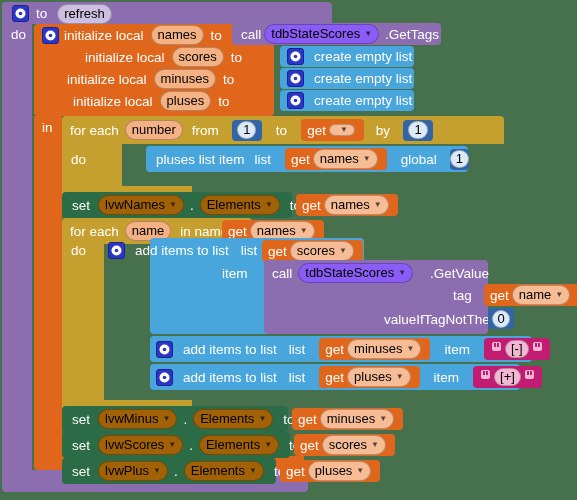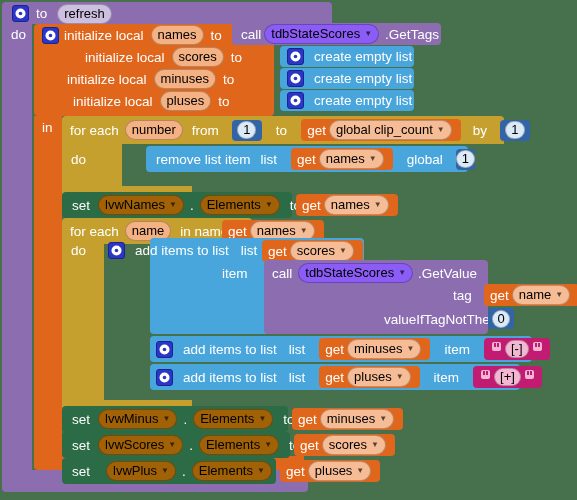--- a/index.html
+++ b/index.html
@@ -184,34 +184,33 @@
     <span class="lbl">for each</span>
     <span class="field f-control" style="margin-left:6px;">number</span>
     <span class="lbl" style="margin-left:6px;">from</span>
     <span class="blk c-num" style="position:relative;left:0;top:0;margin-left:13px;width:30px;height:21px;border-radius:4px;display:flex;align-items:center;justify-content:center;">
       <span class="field f-num" style="margin:0;padding:0 5px;">1</span>
     </span>
     <span class="lbl" style="margin-left:14px;">to</span>
     <span class="blk c-get row" style="position:relative;left:0;top:0;margin-left:14px;height:22px;border-radius:4px;padding:0 6px;">
       <span class="lbl">get</span>
       <span class="field f-get">
-        <span>global clip_count</span>
         <span class="caret">▼</span>
       </span>
     </span>
     <span class="lbl" style="margin-left:12px;">by</span>
     <span class="blk c-num" style="position:relative;left:0;top:0;margin-left:13px;width:30px;height:21px;border-radius:4px;display:flex;align-items:center;justify-content:center;">
       <span class="field f-num" style="margin:0;padding:0 5px;">1</span>
     </span>
   </div>
 
   <div class="blk lbl" style="left:71px;top:152px;">do</div>
 
   <div class="blk c-list row" style="left:98px;top:146px;width:322px;height:26px;border-radius:4px;padding-left:10px;">
-    <span class="lbl">remove list item</span>
+    <span class="lbl">pluses list item</span>
     <span class="lbl" style="margin-left:10px;">list</span>
     <span class="blk c-get row" style="position:relative;left:0;top:0;margin-left:14px;height:22px;border-radius:4px;padding:0 6px;">
       <span class="lbl">get</span>
       <span class="field f-get">
         <span>names</span>
         <span class="caret">▼</span>
       </span>
     </span>
     <span class="lbl" style="margin-left:14px;">global</span>
     <span class="blk c-num" style="position:relative;left:0;top:0;margin-left:13px;width:30px;height:21px;border-radius:4px;display:flex;align-items:center;justify-content:center;">
@@ -279,21 +278,21 @@
   </div>
   <div class="blk lbl" style="left:222px;top:266px;">item</div>
 
   <div class="blk c-comp" style="left:264px;top:260px;width:224px;height:74px;border-radius:4px;"></div>
   <div class="blk row" style="left:272px;top:263px;height:20px;">
     <span class="lbl">call</span>
     <span class="field f-comp" style="margin-left:6px;">
       <span>tdbStateScores</span>
       <span class="caret">▼</span>
     </span>
-    <span class="lbl" style="margin-left:2px;">.GetValue</span>
+    <span class="lbl" style="margin-left:14px;">.GetValue</span>
   </div>
   <div class="blk lbl" style="left:453px;top:288px;">tag</div>
   <div class="blk c-get row" style="left:484px;top:284px;height:22px;border-radius:4px;padding:0 6px;">
     <span class="lbl">get</span>
     <span class="field f-get">
       <span>name</span>
       <span class="caret">▼</span>
     </span>
   </div>
   <div class="blk lbl" style="left:384px;top:312px;">valueIfTagNotThere</div>
@@ -386,21 +385,21 @@
   <div class="blk c-get row" style="left:294px;top:434px;height:22px;border-radius:4px;padding:0 6px;">
     <span class="lbl">get</span>
     <span class="field f-get">
       <span>scores</span>
       <span class="caret">▼</span>
     </span>
   </div>
 
   <div class="blk c-set row" style="left:62px;top:458px;width:214px;height:26px;border-radius:4px;padding-left:10px;">
     <span class="lbl">set</span>
-    <span class="field f-set" style="margin-left:16px;">
+    <span class="field f-set" style="margin-left:8px;">
       <span>lvwPlus</span>
       <span class="caret">▼</span>
     </span>
     <span class="lbl" style="margin:0 3px;">.</span>
     <span class="field f-set">
       <span>Elements</span>
       <span class="caret">▼</span>
     </span>
     <span class="lbl" style="margin-left:7px;">to</span>
   </div>

